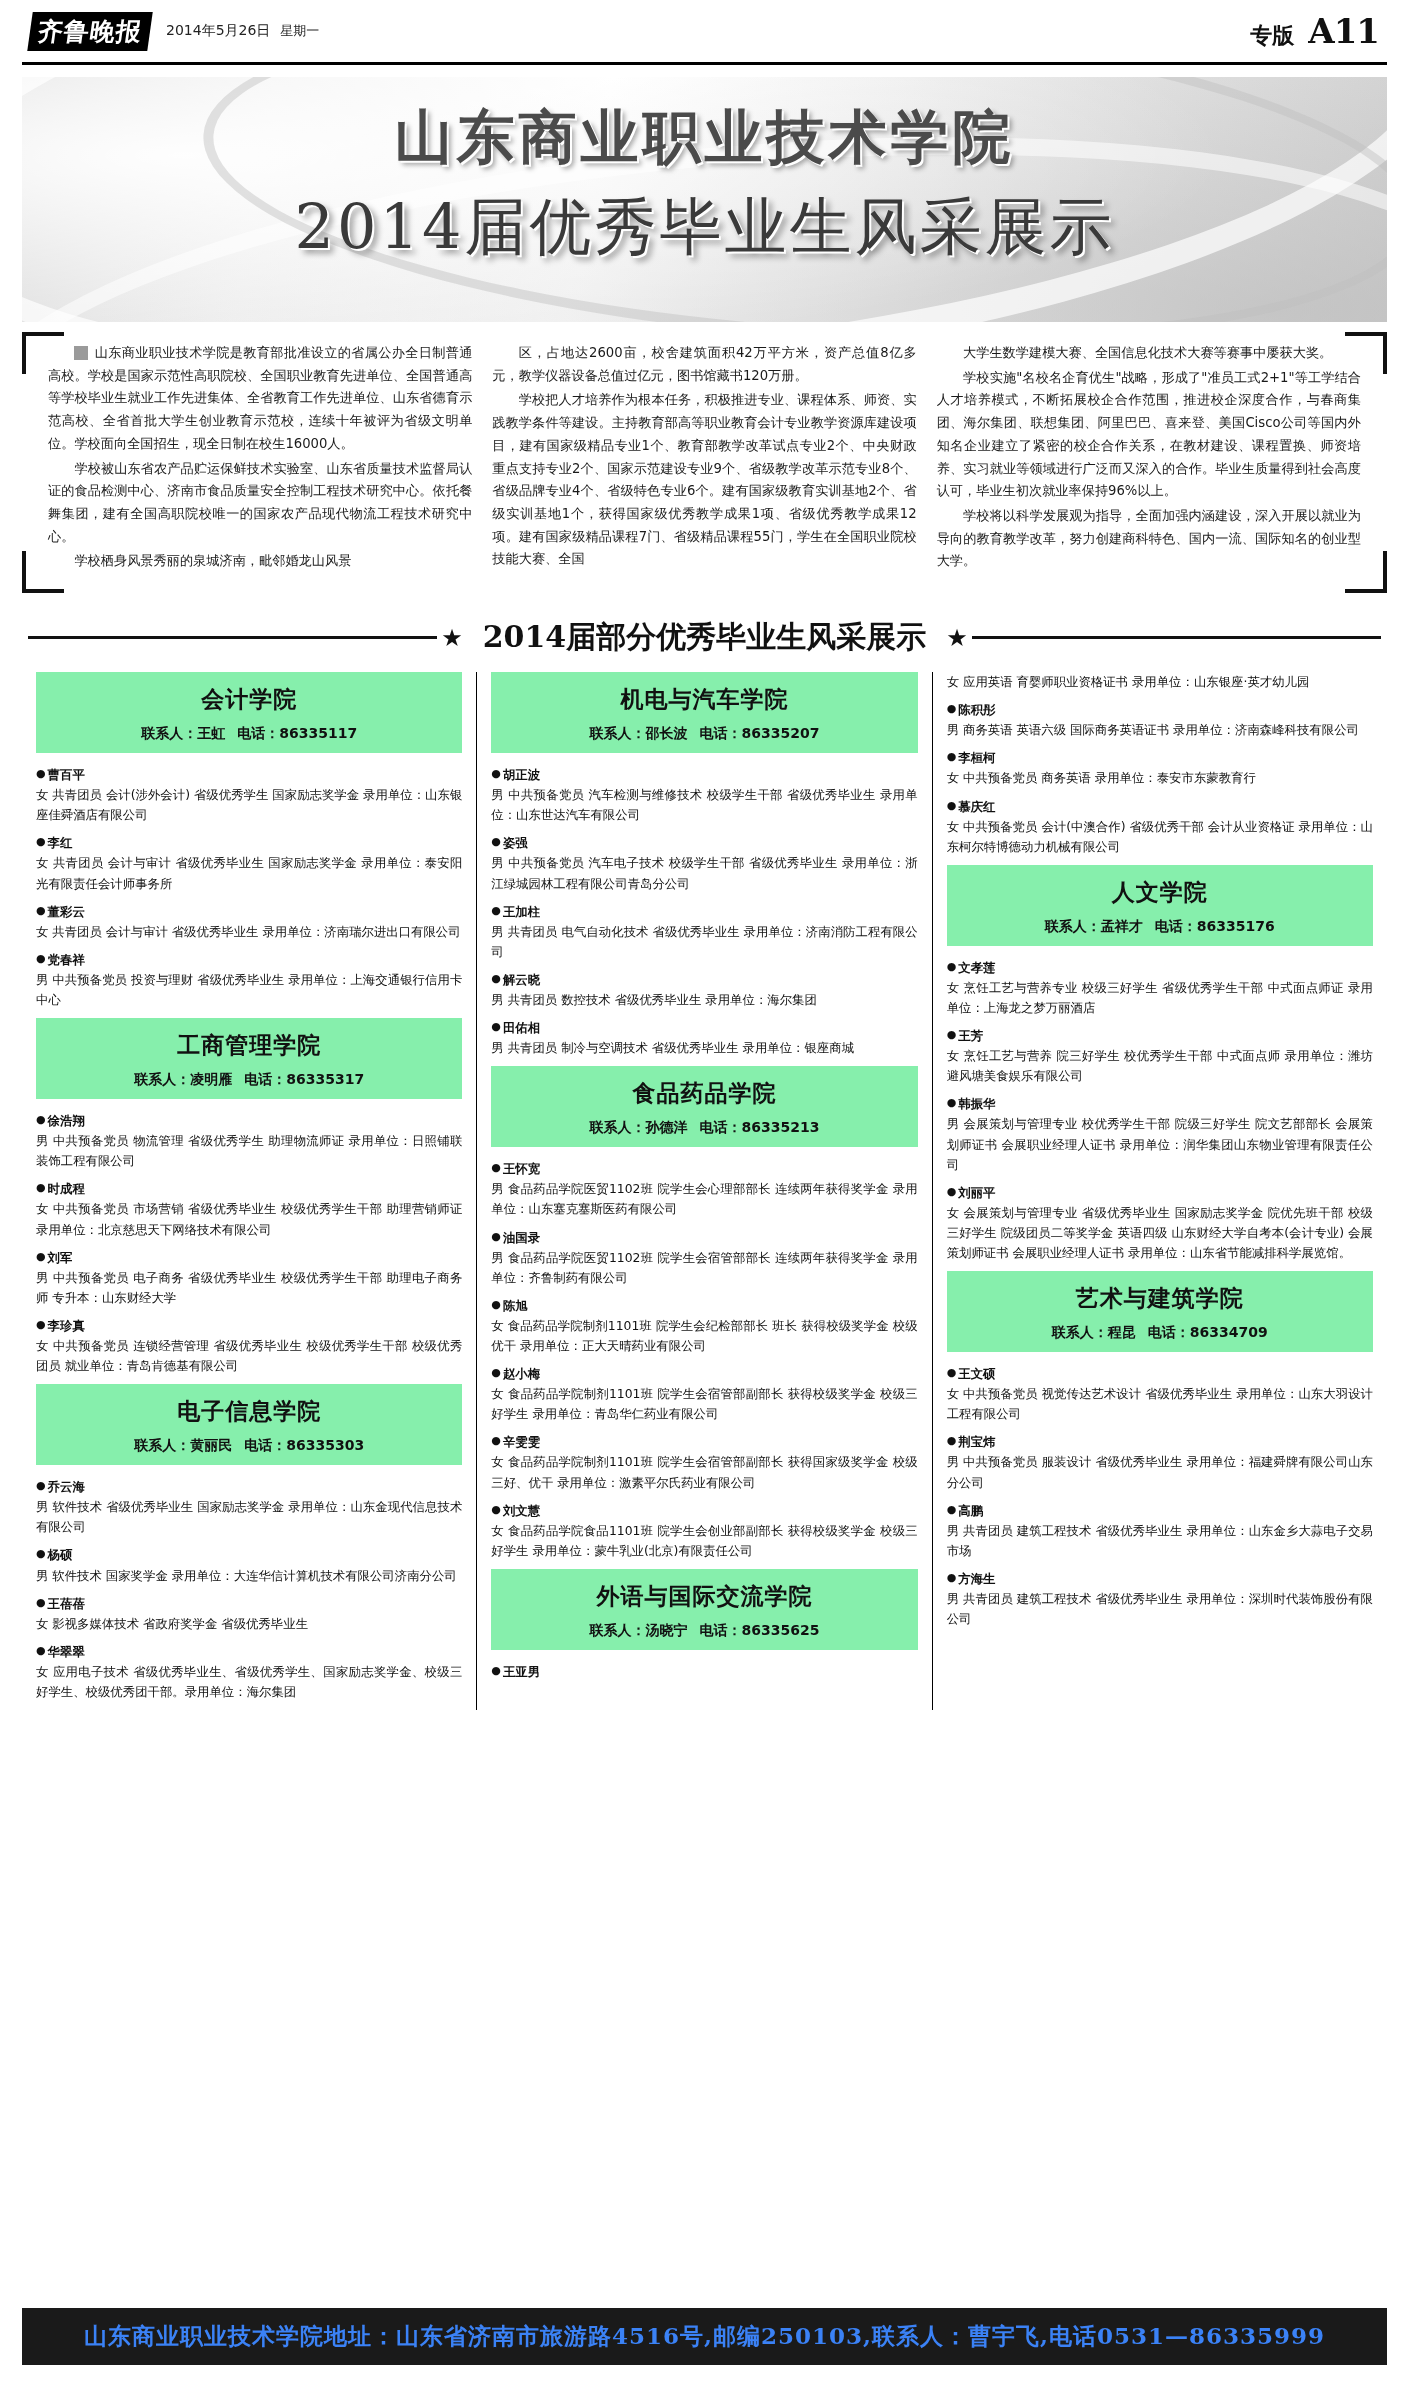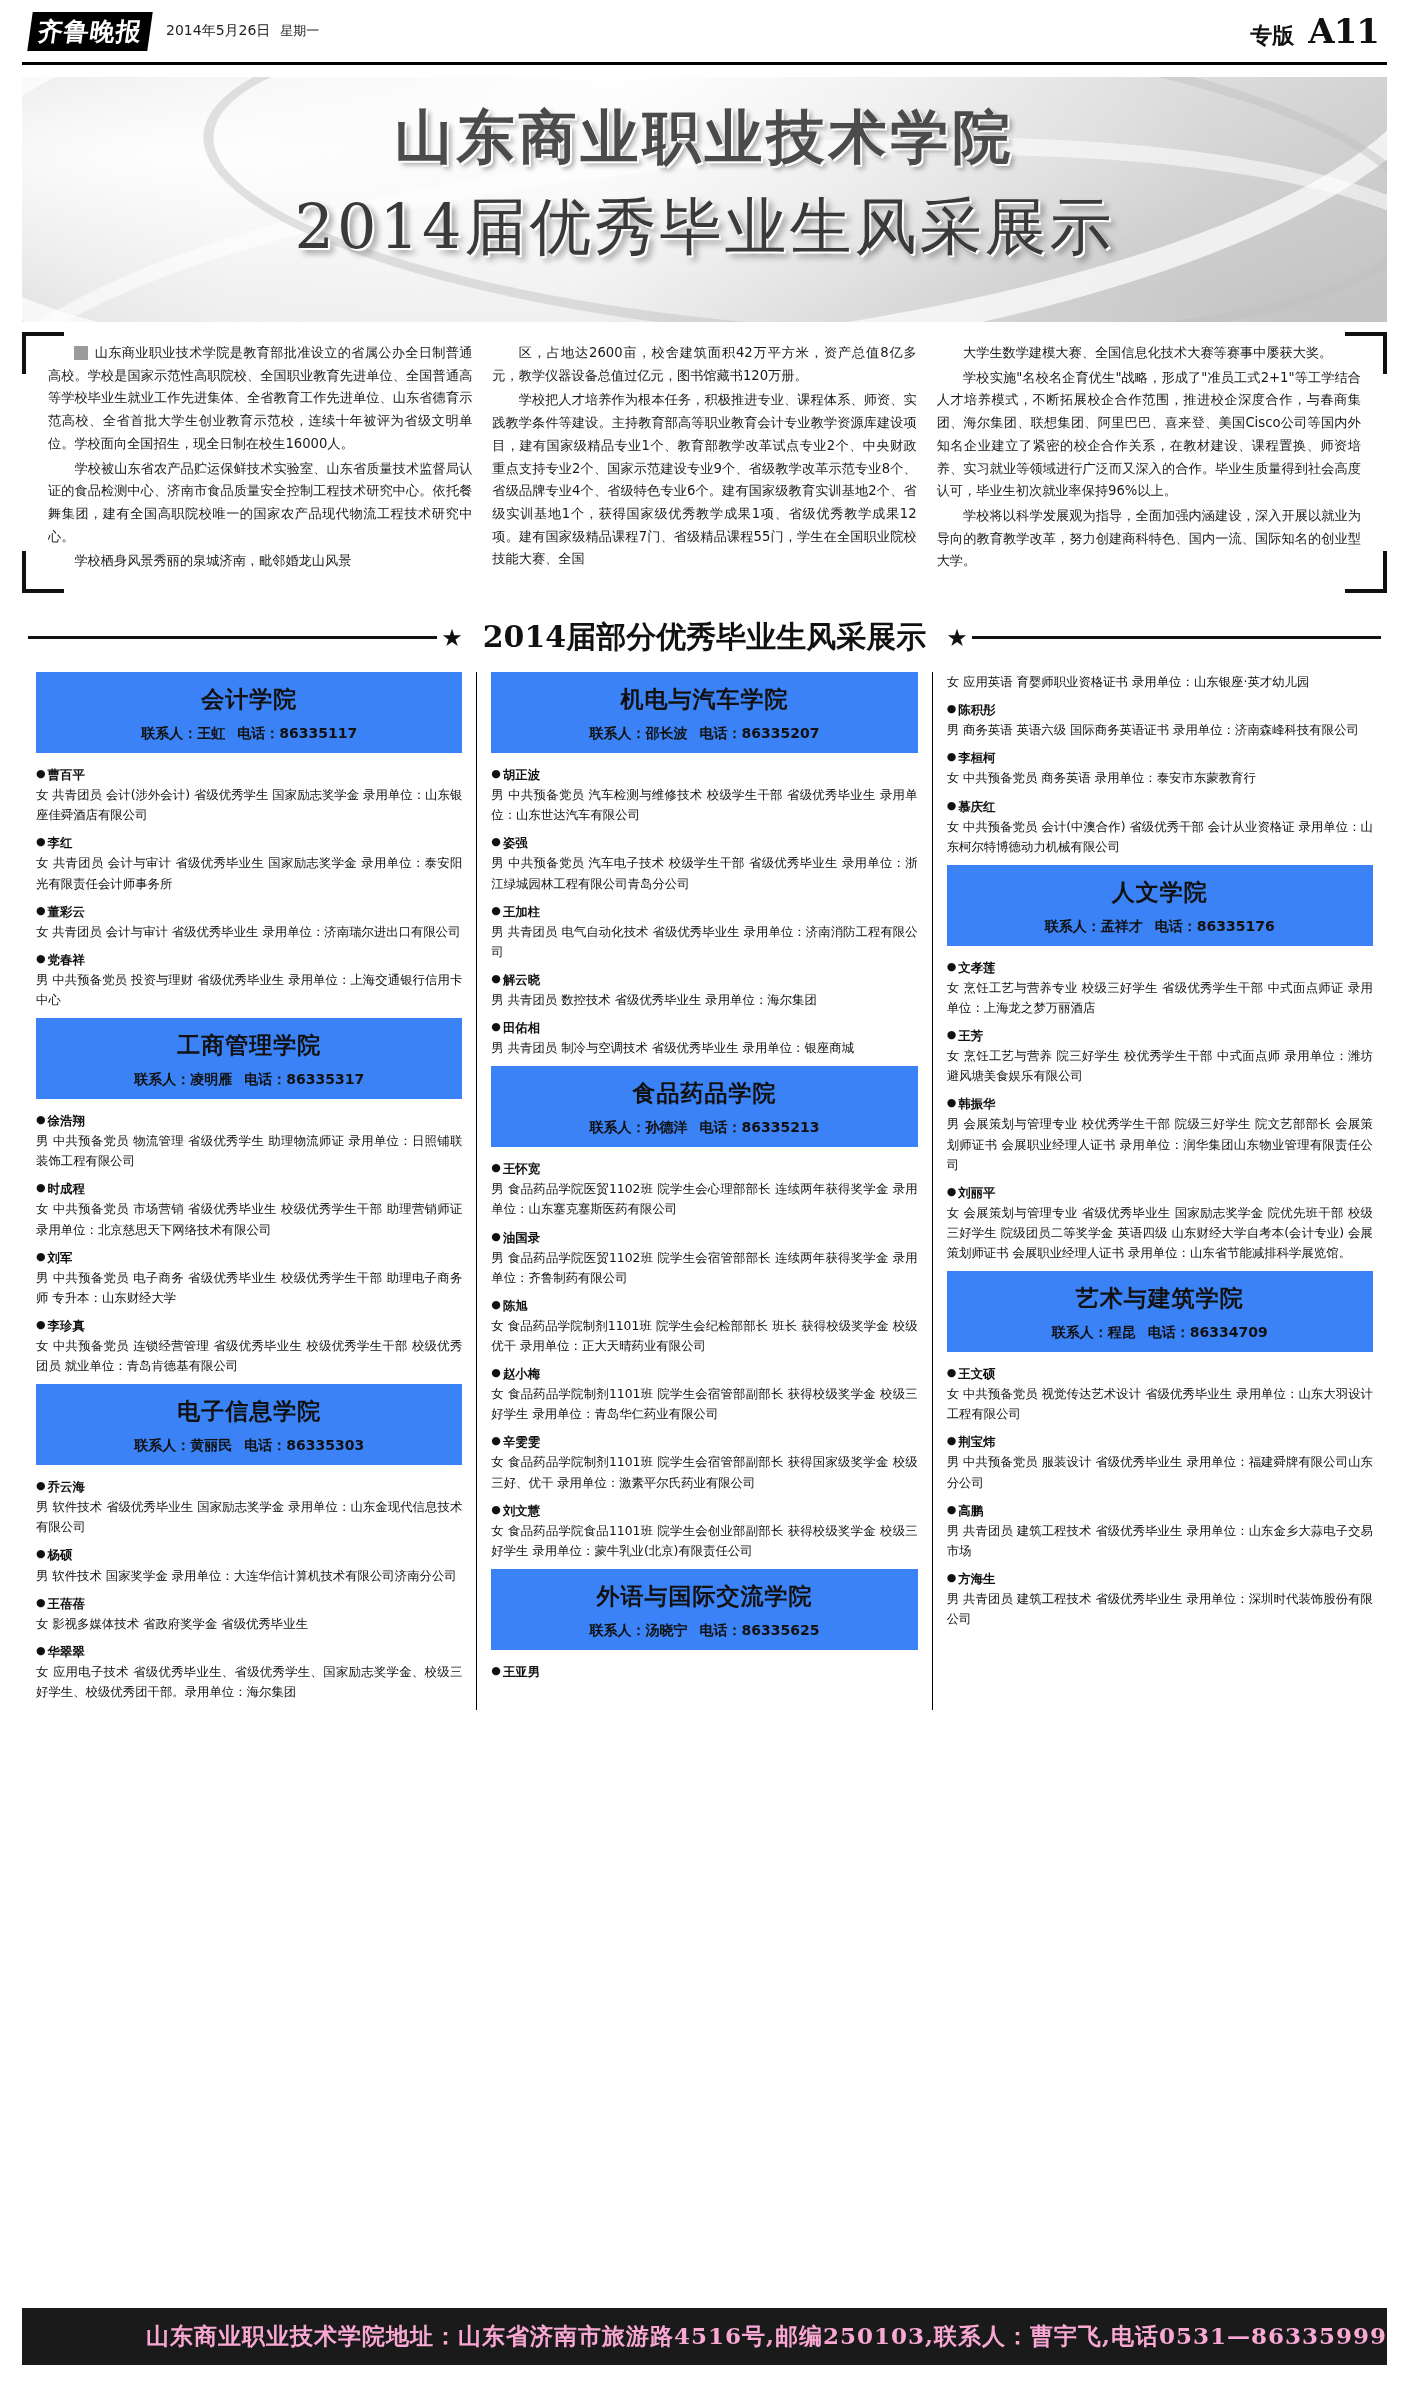--- a/index.html
+++ b/index.html
@@ -46,30 +46,30 @@
   
   .sec-title-row{display:flex;align-items:center;margin:24px 6px 14px 6px;}
   .rule{flex:1;height:0;border-top:3px solid #111;}
   .sec-title{font-family:"DejaVu Serif","Liberation Serif",serif;font-weight:bold;font-size:30px;padding:0 16px;white-space:nowrap;}
   .star{font-size:24px;padding:0 4px;}
 
   
   .cols{display:flex;gap:0;}
   .col{flex:1;padding:0 14px;box-sizing:border-box;}
   .col + .col{border-left:1px solid #000;}
-  .card{background:#3b82f6;padding:12px 10px 10px 10px;margin-bottom:12px;text-align:center;}
+  .card{background:#86efac;padding:12px 10px 10px 10px;margin-bottom:12px;text-align:center;}
   .card h3{margin:0;font-family:"DejaVu Serif","Liberation Serif",serif;font-size:23px;font-weight:bold;letter-spacing:1px;}
   .card .contact{margin-top:10px;font-size:14px;display:flex;justify-content:center;gap:12px;font-weight:bold;}
   .card .contact span{font-weight:bold;}
   .entry{font-size:12.4px;line-height:1.62;margin:0 0 8px 0;text-align:justify;}
   .entry .nm{font-weight:bold;}
   .bullet{font-size:11px;vertical-align:2px;margin-right:2px;}
 
   
-  .footer{position:absolute;left:22px;right:22px;bottom:18px;background:#1a1a1a;color:#f9a8d4;text-align:right;
+  .footer{position:absolute;left:22px;right:22px;bottom:18px;background:#1a1a1a;color:#3b82f6;text-align:center;
      padding:13px 0;font-family:"DejaVu Serif","Liberation Serif",serif;font-weight:bold;font-size:23px;letter-spacing:1px;}
 </style>
 </head>
 <body>
 
 <div class="page">
 
   <div class="masthead">
     <div class="logo">齐鲁晚报</div>
     <div class="mast-date">2014年5月26日</div>

